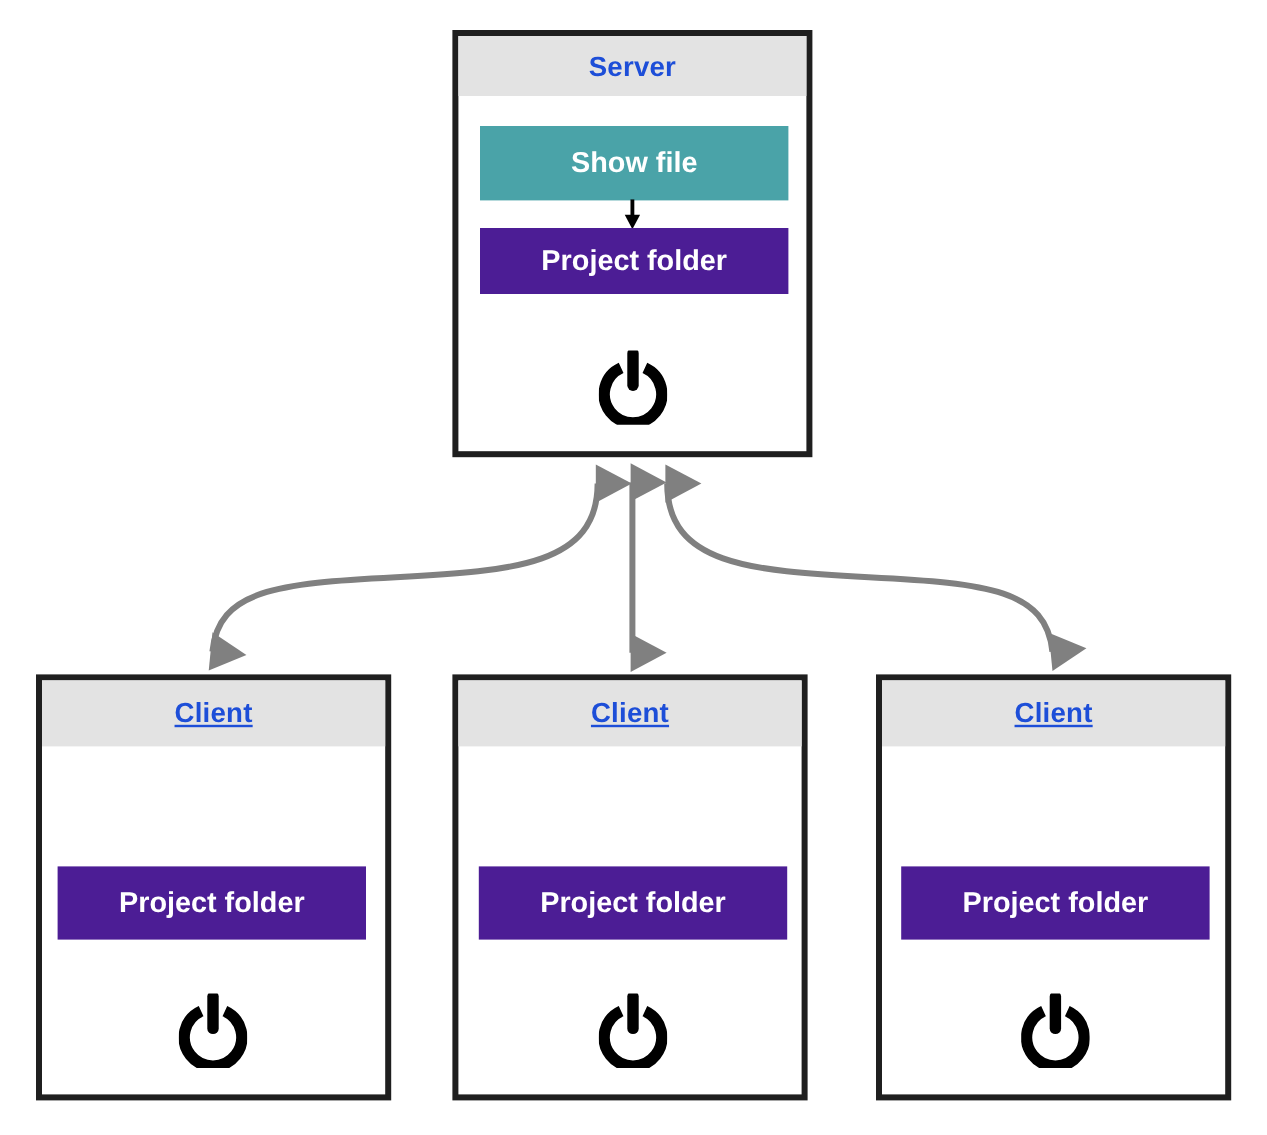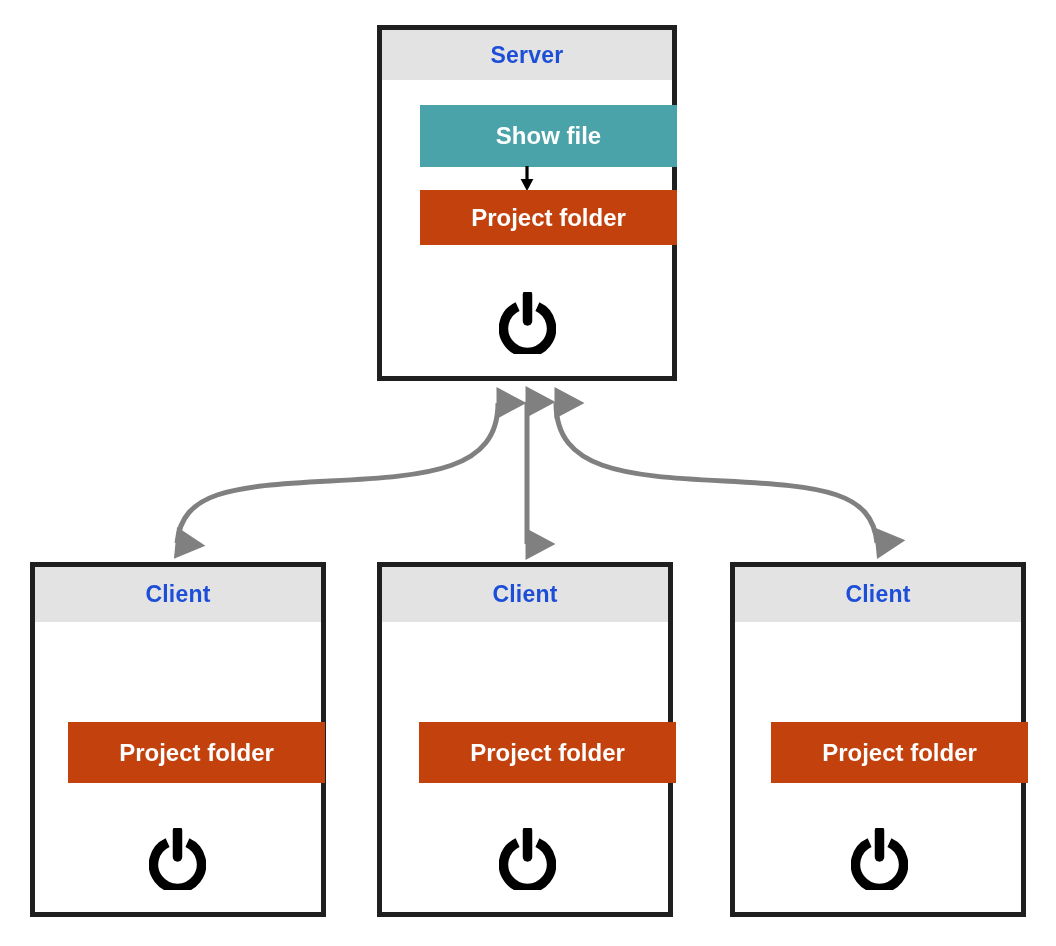--- a/index.html
+++ b/index.html
@@ -36,39 +36,38 @@
   #server .node-header{height:50px;font-size:23px;}
   #server .node-body{top:50px;}
 
   .block{
     position:absolute;
     display:flex;align-items:center;justify-content:center;
     color:#ffffff;
     font-weight:bold;
     box-sizing:border-box;
     text-align:center;
-    margin-left:20px;
   }
   .block-teal{background:#4aa3a8;}
-  .block-orange{background:#c2410c;}
+  .block-orange{background:#4c1d95;}
 
   #show-file{left:400px;top:105px;width:257px;height:62px;font-size:24px;}
   #server-folder{left:400px;top:190px;width:257px;height:55px;font-size:24px;}
 
   .inner-arrow{position:absolute;left:512px;top:166px;width:30px;height:26px;}
 
   .power{position:absolute;}
   #server-power{left:499px;top:292px;width:57px;height:62px;}
 
   
   .client{top:562px;width:296px;height:355px;}
   #client-1{left:30px;}
   #client-2{left:377px;}
   #client-3{left:730px;}
-  .client .node-header{height:55px;font-size:23px;}
+  .client .node-header{height:55px;font-size:23px;text-decoration:underline;}
   .client .node-body{top:55px;}
 
   .client-folder{top:722px;width:257px;height:61px;font-size:24px;}
   #client-folder-1{left:48px;}
   #client-folder-2{left:399px;}
   #client-folder-3{left:751px;}
 
   .client-power{top:828px;width:57px;height:62px;}
   #client-power-1{left:149px;}
   #client-power-2{left:499px;}

